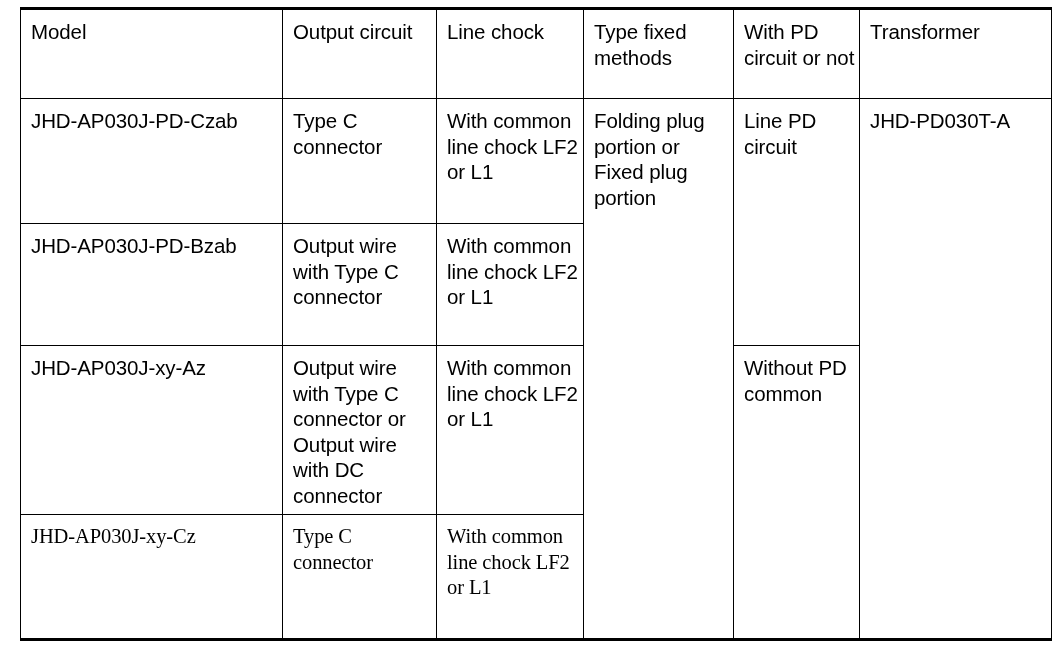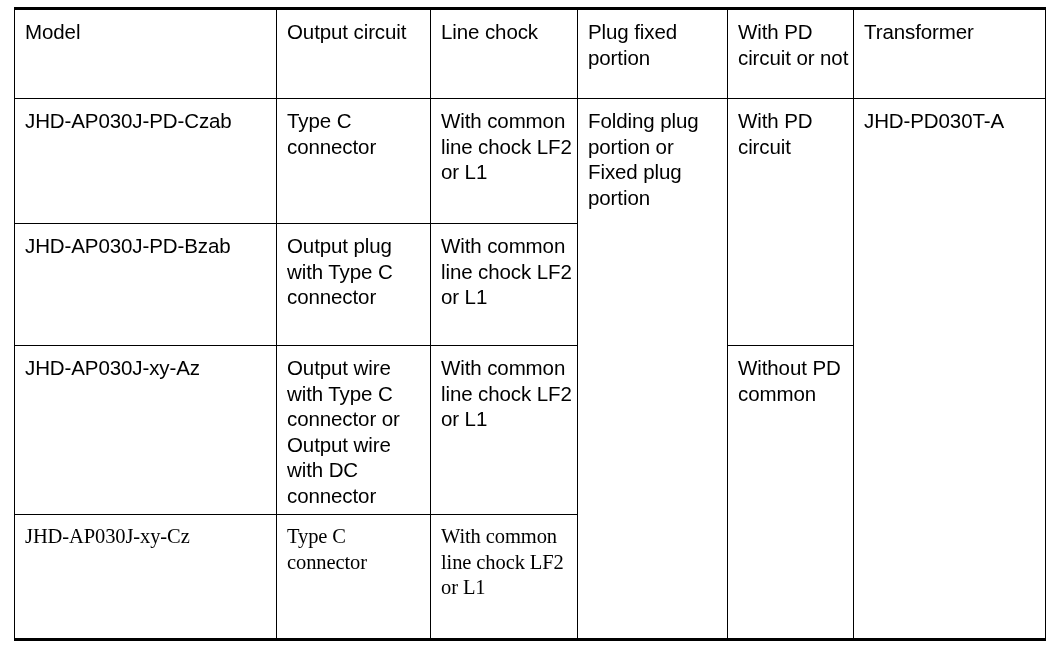--- a/index.html
+++ b/index.html
@@ -25,20 +25,21 @@
 
   table.spec-table {
     border-collapse: collapse;
     table-layout: fixed;
     width: 1031px;
     height: 631px;
     border-top: 3px solid #000;
     border-bottom: 3px solid #000;
     border-left: 1.5px solid #000;
     border-right: 1.5px solid #000;
+    margin-left: 6px;
   }
 
   table.spec-table td {
     border: 1px solid #000;
     vertical-align: top;
     padding: 9px 0 6px 10px;
     font-size: 20.5px;
     line-height: 25.5px;
     font-weight: normal;
     letter-spacing: -0.1px;
@@ -71,37 +72,37 @@
       <col class="col-chock">
       <col class="col-plug">
       <col class="col-pd">
       <col class="col-transformer">
     </colgroup>
     <tbody>
       <tr class="row-header">
         <td>Model</td>
         <td>Output circuit</td>
         <td>Line chock</td>
-        <td>Plug fixed portion</td>
+        <td>Type fixed methods</td>
         <td>With PD circuit or not</td>
         <td>Transformer</td>
       </tr>
 
       <tr class="row-1">
         <td>JHD-AP030J-PD-Czab</td>
         <td>Type C connector</td>
         <td>With common line chock LF2 or L1</td>
         <td rowspan="4">Folding plug portion or Fixed plug portion</td>
-        <td rowspan="2">With PD circuit</td>
+        <td rowspan="2">Line PD circuit</td>
         <td rowspan="4">JHD-PD030T-A</td>
       </tr>
 
       <tr class="row-2">
         <td>JHD-AP030J-PD-Bzab</td>
-        <td>Output plug with Type C connector</td>
+        <td>Output wire with Type C connector</td>
         <td>With common line chock LF2 or L1</td>
       </tr>
 
       <tr class="row-3">
         <td>JHD-AP030J-xy-Az</td>
         <td>Output wire with Type C connector or Output wire with DC connector</td>
         <td>With common line chock LF2 or L1</td>
         <td rowspan="2">Without PD common</td>
       </tr>
 

